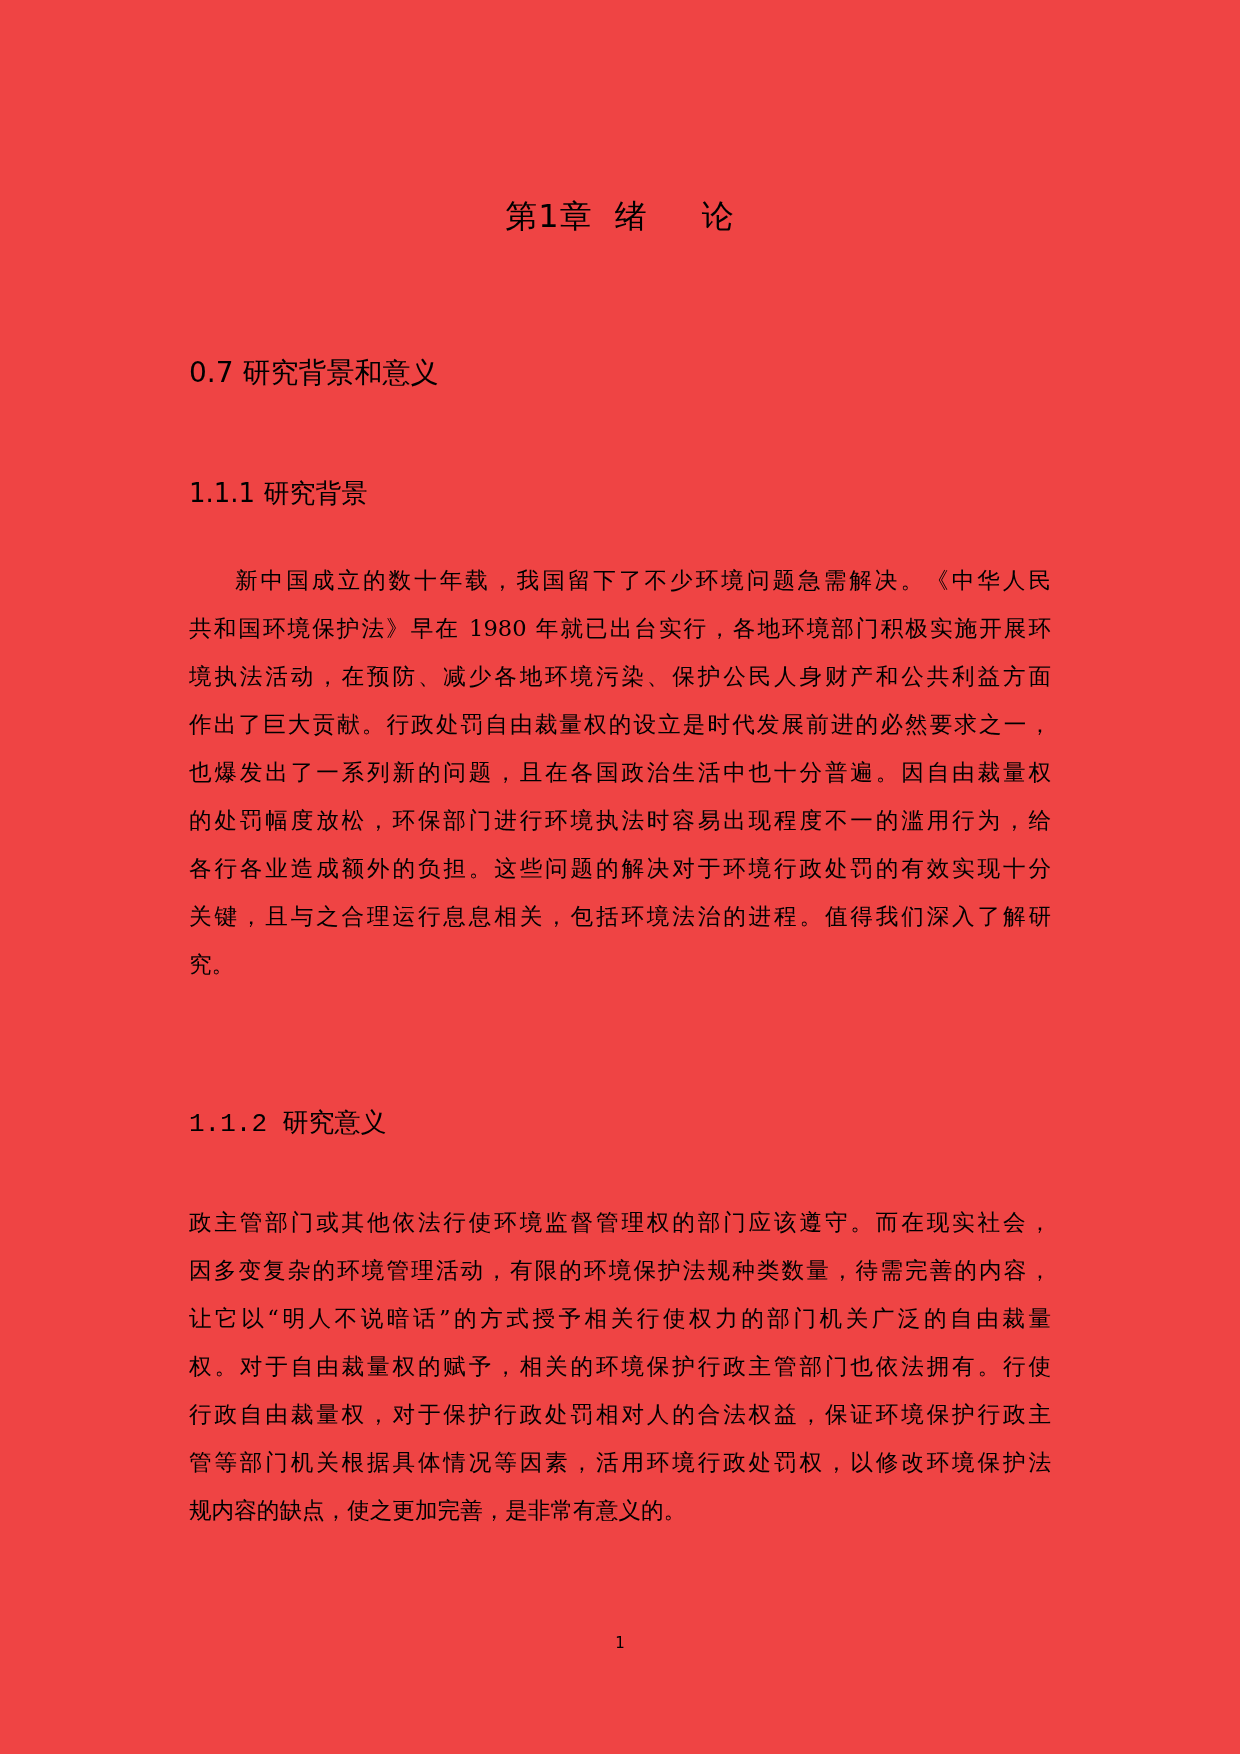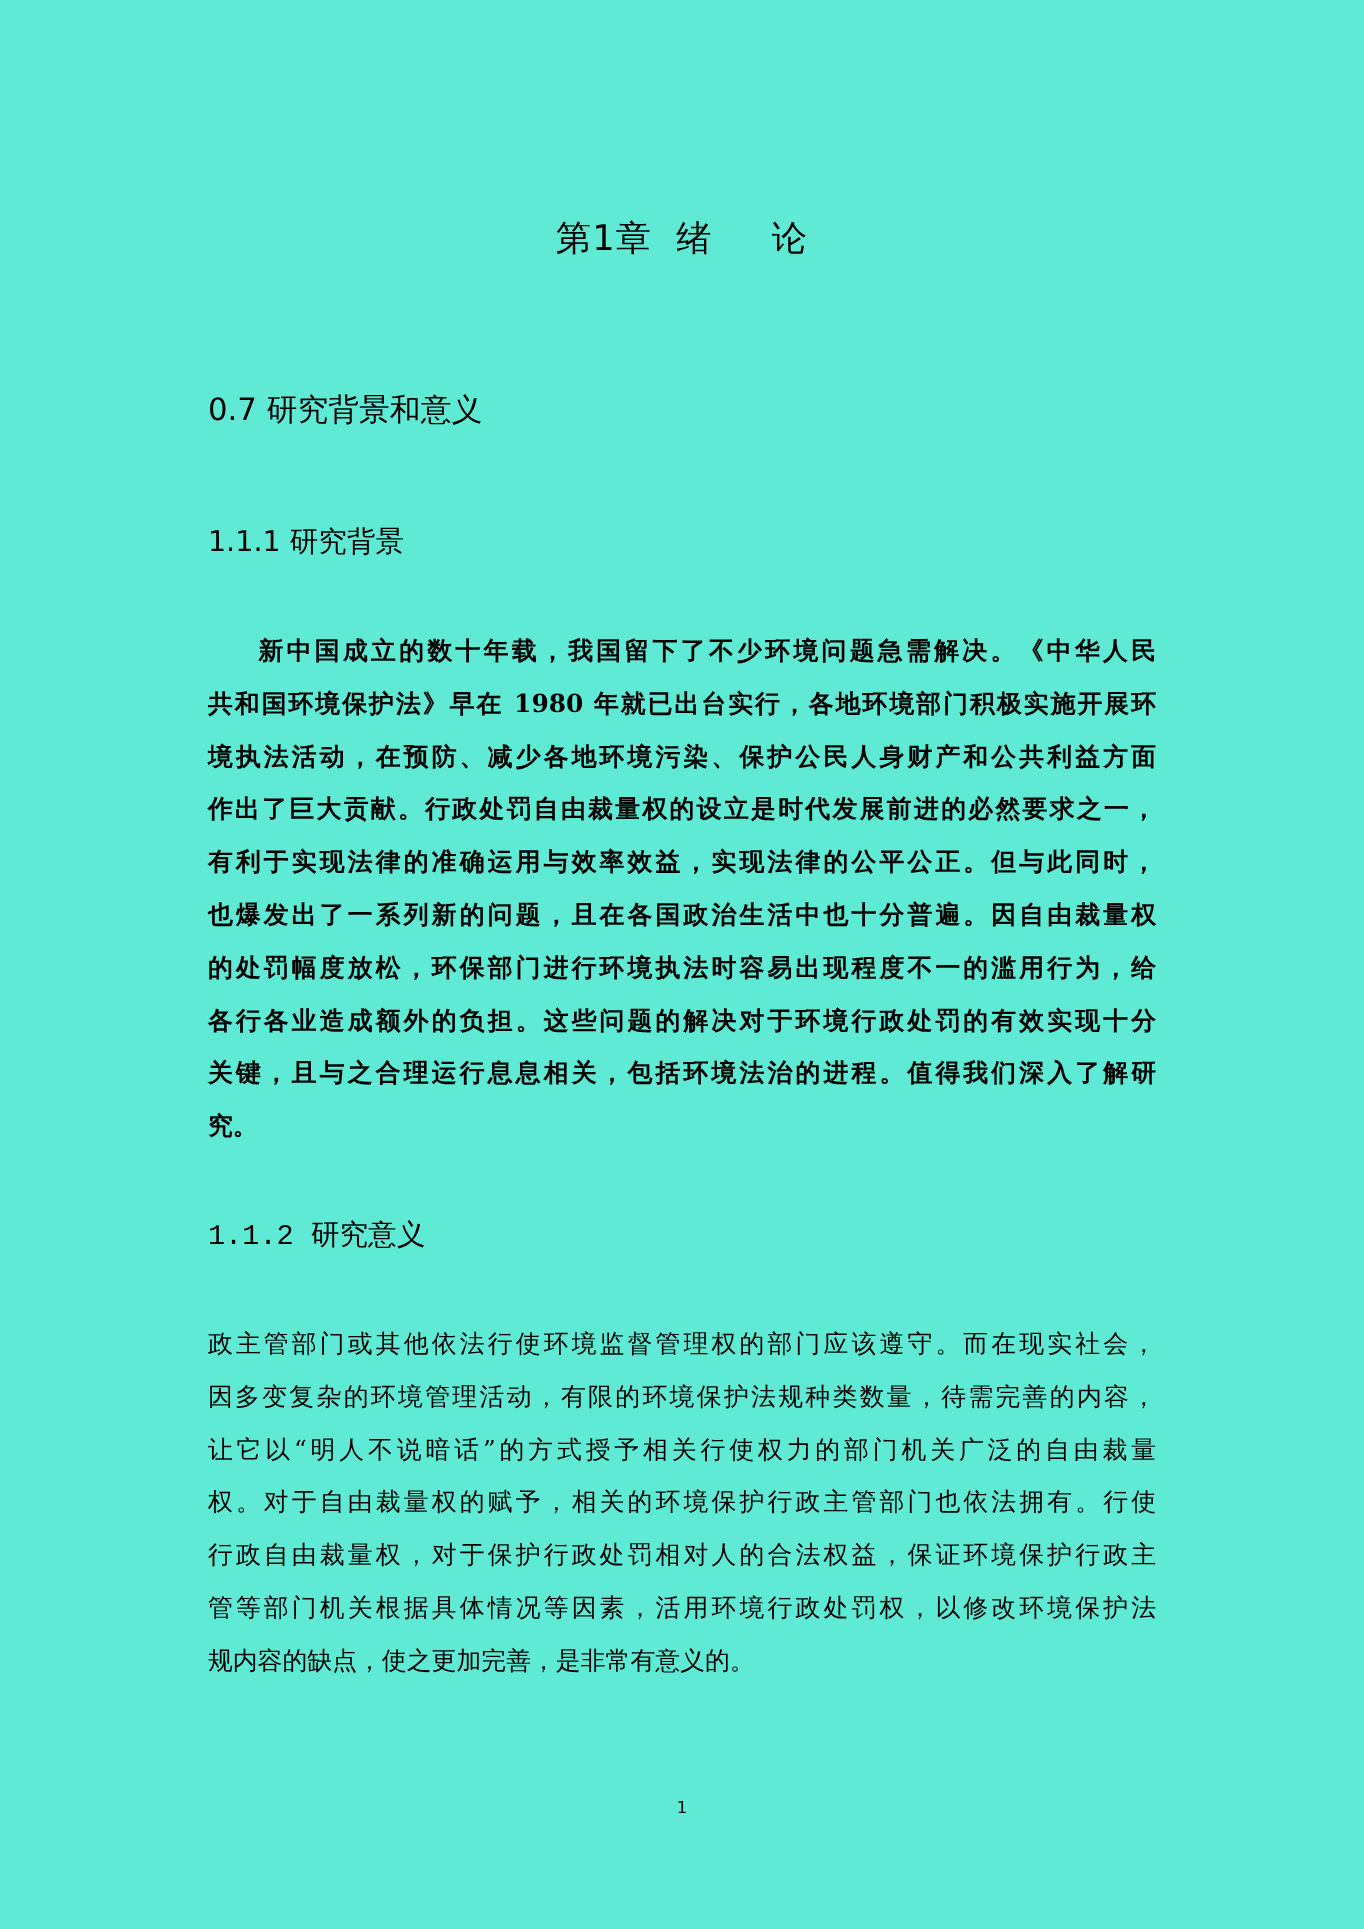--- a/index.html
+++ b/index.html
@@ -13,21 +13,21 @@
       position: relative;
       overflow: hidden;
       color: #000000;
       font-family: "DejaVu Serif", "Liberation Serif", serif;
     }
     .page {
       position: absolute;
       left: 0; top: 0;
       width: 1240px;
       height: 1754px;
-      background: #5eead4;
+      background: #ef4444;
     }
     .chapter-title {
       position: absolute;
       top: 196px;
       left: 0;
       width: 1240px;
       text-align: center;
       font-family: "DejaVu Sans", "Liberation Sans", sans-serif;
       font-size: 32px;
       line-height: 40px;
@@ -67,21 +67,21 @@
       height: 48px;
       white-space: nowrap;
       text-align-last: justify;
     }
     .para .line.last {
       text-align-last: left;
     }
     .para .line.indent {
       padding-left: 46px;
     }
-    .p1 { top: 568px; font-weight: bold; }
+    .p1 { top: 556px; }
     .p2 { top: 1198px; }
     .page-number {
       position: absolute;
       top: 1634px;
       left: 0;
       width: 1240px;
       text-align: center;
       font-family: "DejaVu Sans", "Liberation Sans", sans-serif;
       font-size: 15px;
     }
@@ -97,21 +97,20 @@
 
   <div class="heading h2">0.7 研究背景和意义</div>
 
   <div class="heading h3 a">1.1.1 研究背景</div>
 
   <div class="para p1">
     <span class="line indent">新中国成立的数十年载，我国留下了不少环境问题急需解决。《中华人民</span>
     <span class="line">共和国环境保护法》早在 1980 年就已出台实行，各地环境部门积极实施开展环</span>
     <span class="line">境执法活动，在预防、减少各地环境污染、保护公民人身财产和公共利益方面</span>
     <span class="line">作出了巨大贡献。行政处罚自由裁量权的设立是时代发展前进的必然要求之一，</span>
-    <span class="line">有利于实现法律的准确运用与效率效益，实现法律的公平公正。但与此同时，</span>
     <span class="line">也爆发出了一系列新的问题，且在各国政治生活中也十分普遍。因自由裁量权</span>
     <span class="line">的处罚幅度放松，环保部门进行环境执法时容易出现程度不一的滥用行为，给</span>
     <span class="line">各行各业造成额外的负担。这些问题的解决对于环境行政处罚的有效实现十分</span>
     <span class="line">关键，且与之合理运行息息相关，包括环境法治的进程。值得我们深入了解研</span>
     <span class="line last">究。</span>
   </div>
 
   <div class="heading h3 b">1.1.2 研究意义</div>
 
   <div class="para p2">

